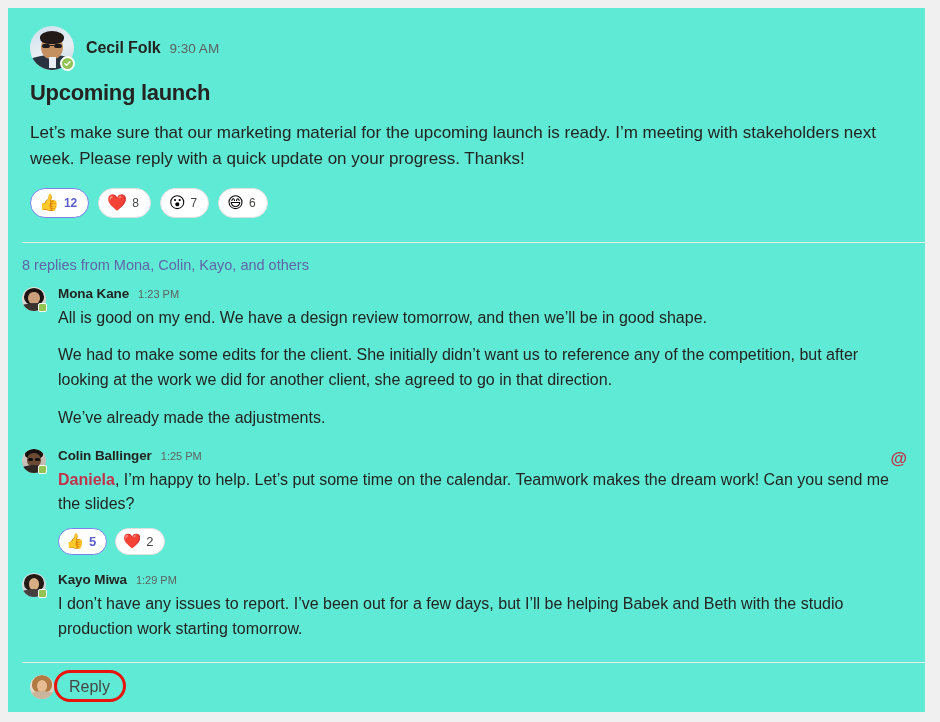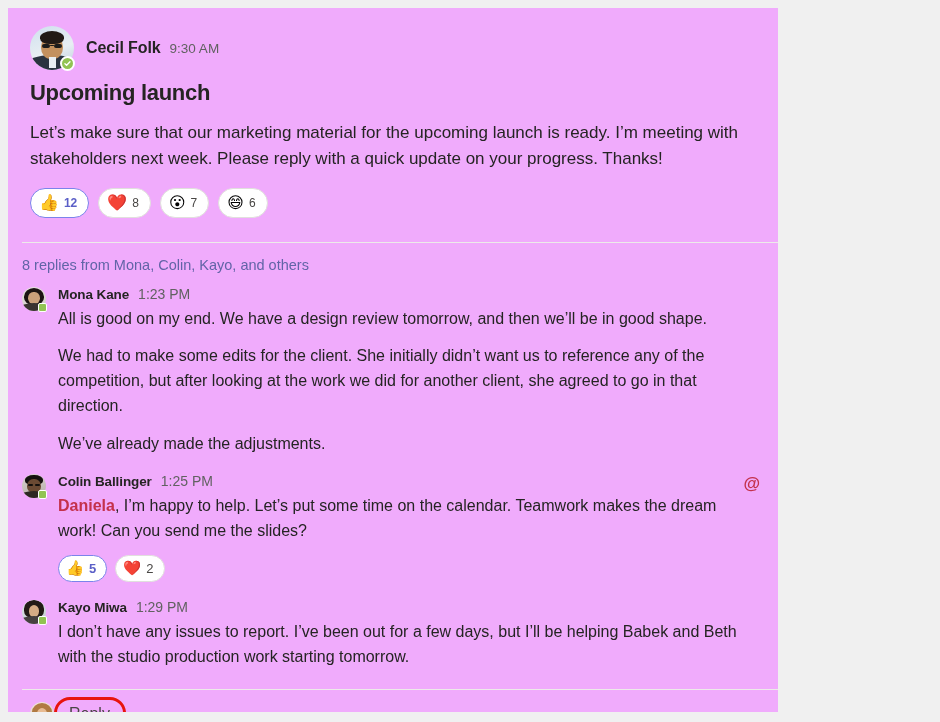--- a/index.html
+++ b/index.html
@@ -14,23 +14,23 @@
     background: #f0f0f0;
     font-family: "Liberation Sans", "DejaVu Sans", sans-serif;
     -webkit-font-smoothing: antialiased;
     overflow: hidden;
   }
 
   #card {
     position: absolute;
     left: 8px;
     top: 8px;
-    width: 770px;
+    width: 917px;
     height: 704px;
-    background: #f0abfc;
+    background: #5eead4;
     overflow: hidden;
   }
 
   
   .root-post {
     padding: 18px 22px 8px 22px;
   }
   .post-header {
     display: flex;
     align-items: center;
@@ -79,21 +79,21 @@
     font-size: 13.5px;
     font-weight: bold;
     color: #252423;
   }
   .timestamp {
     font-size: 13.5px;
     color: #616161;
     margin-left: 9px;
     font-weight: normal;
   }
-  .timestamp.small { font-size: 14px; }
+  .timestamp.small { font-size: 11px; }
 
   .post-title {
     font-size: 22px;
     font-weight: bold;
     color: #252423;
     margin: 4px 0 14px 0;
     letter-spacing: -0.3px;
   }
   .post-body {
     font-size: 17px;

